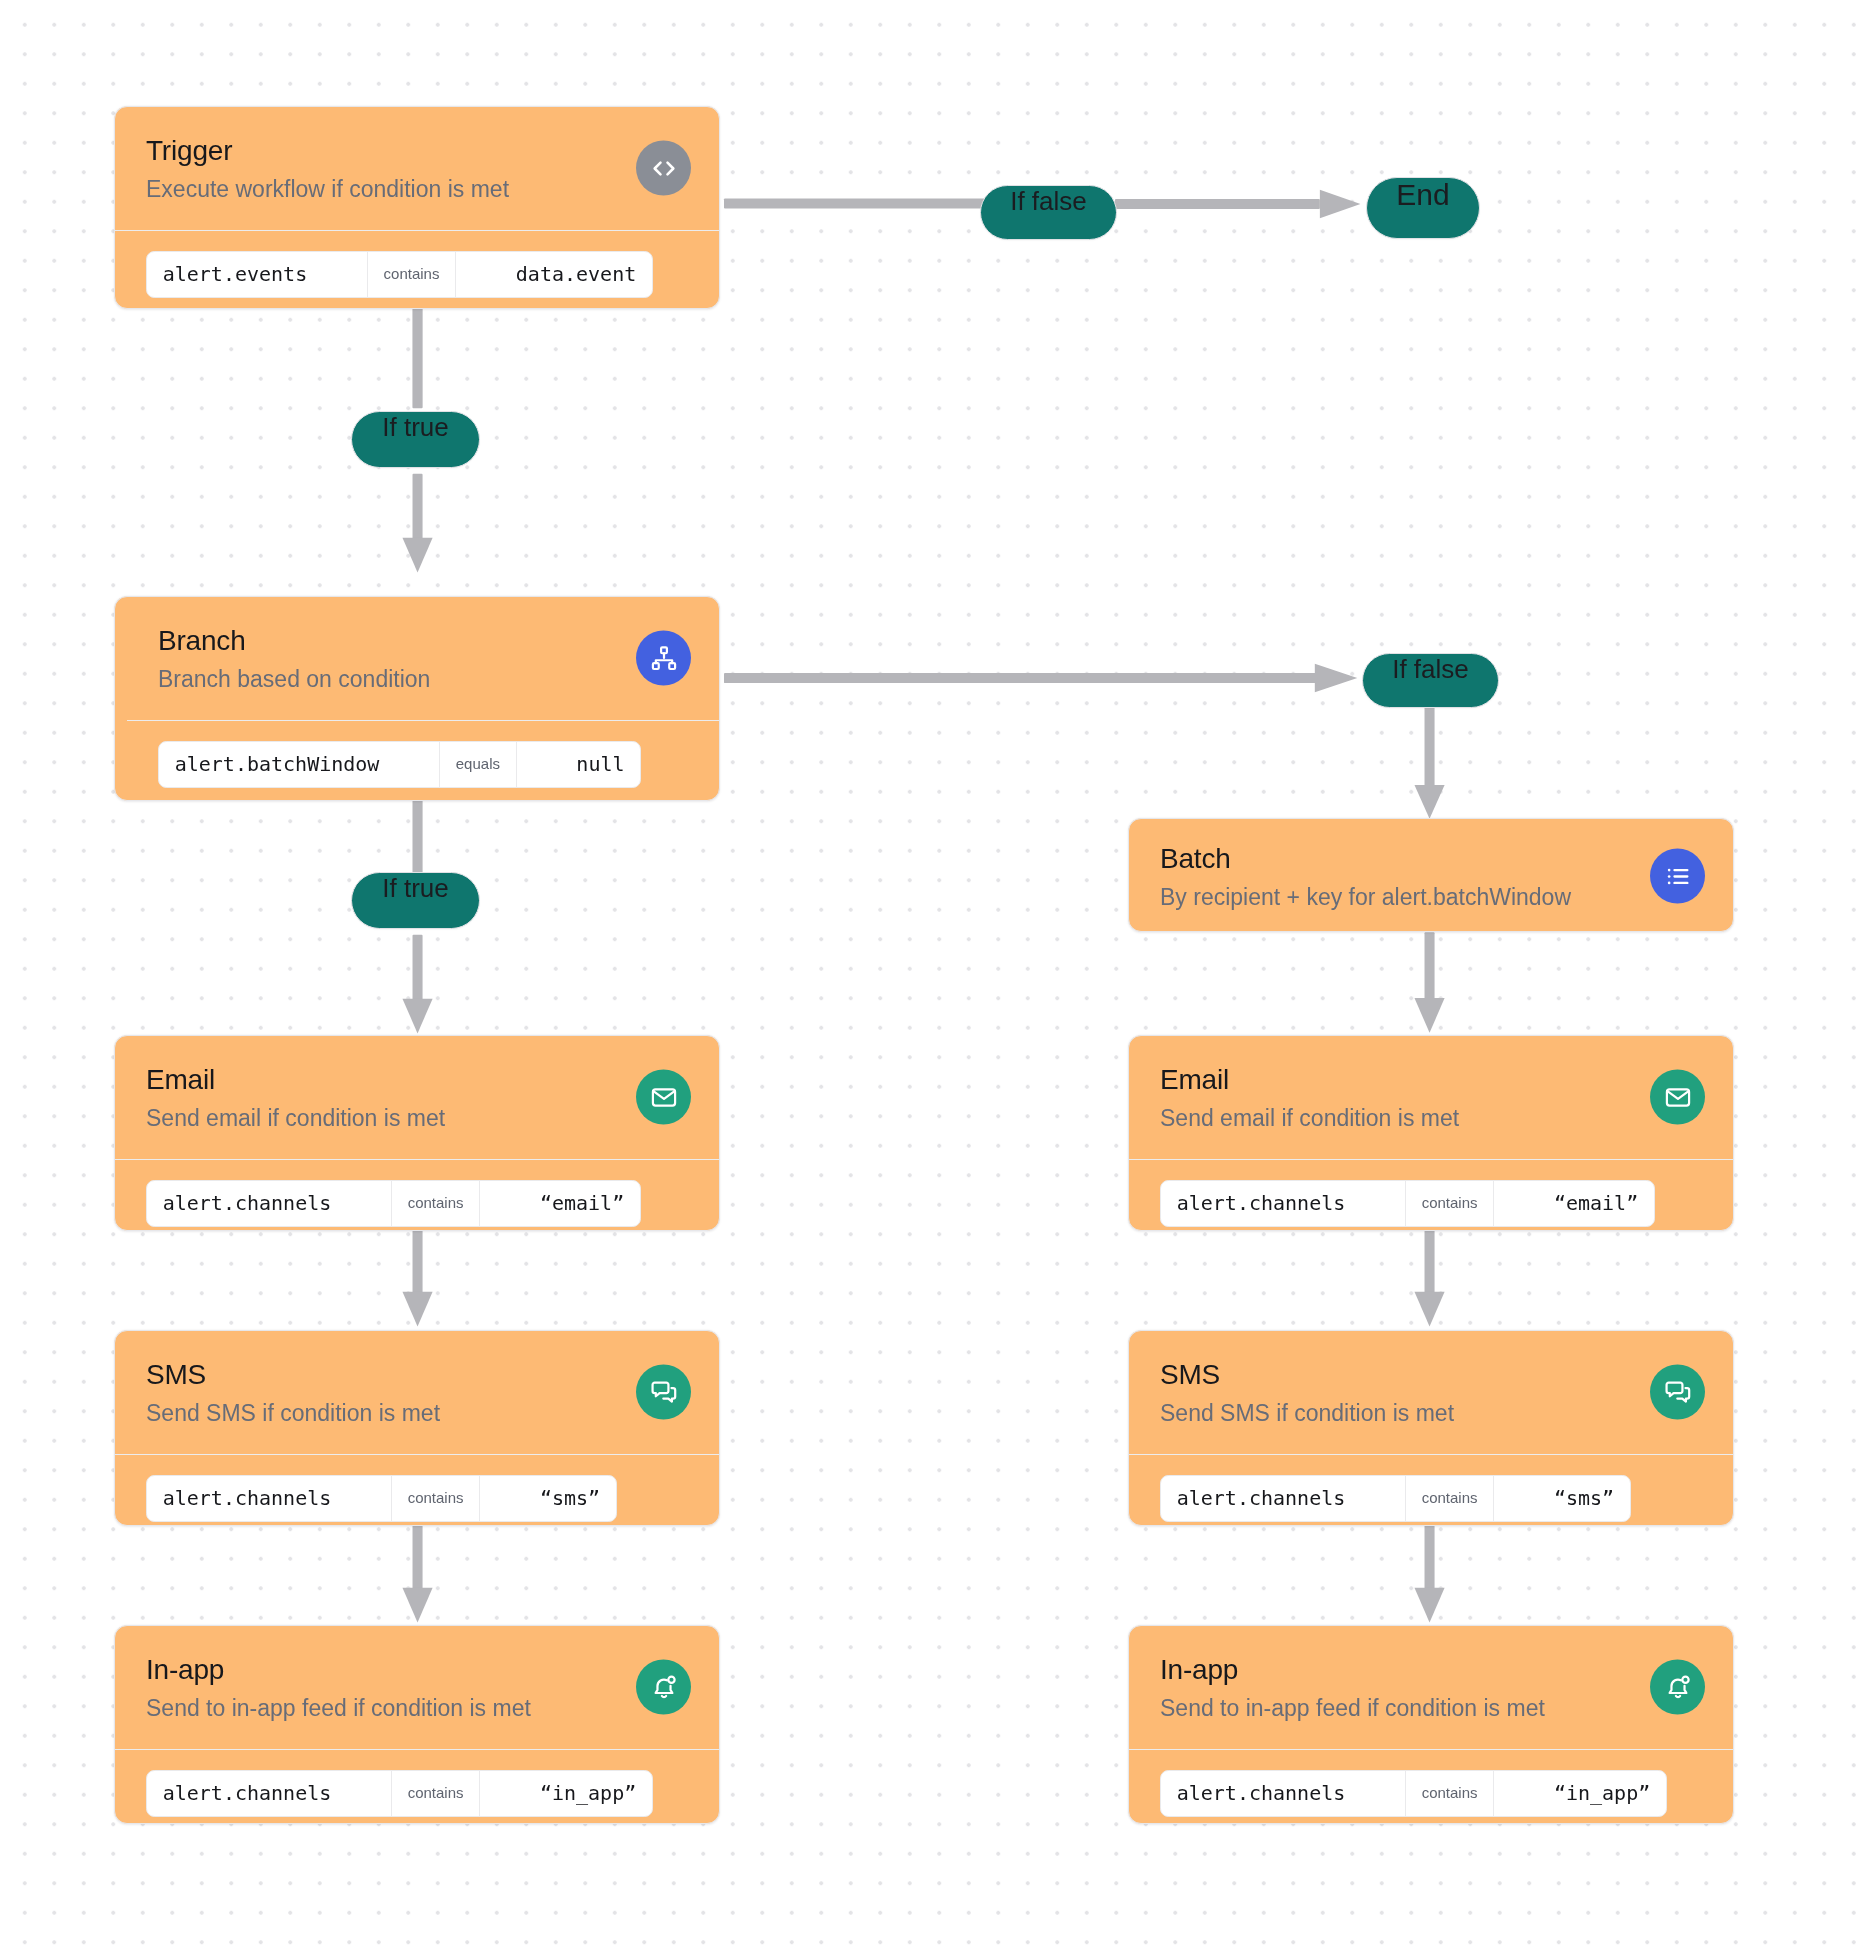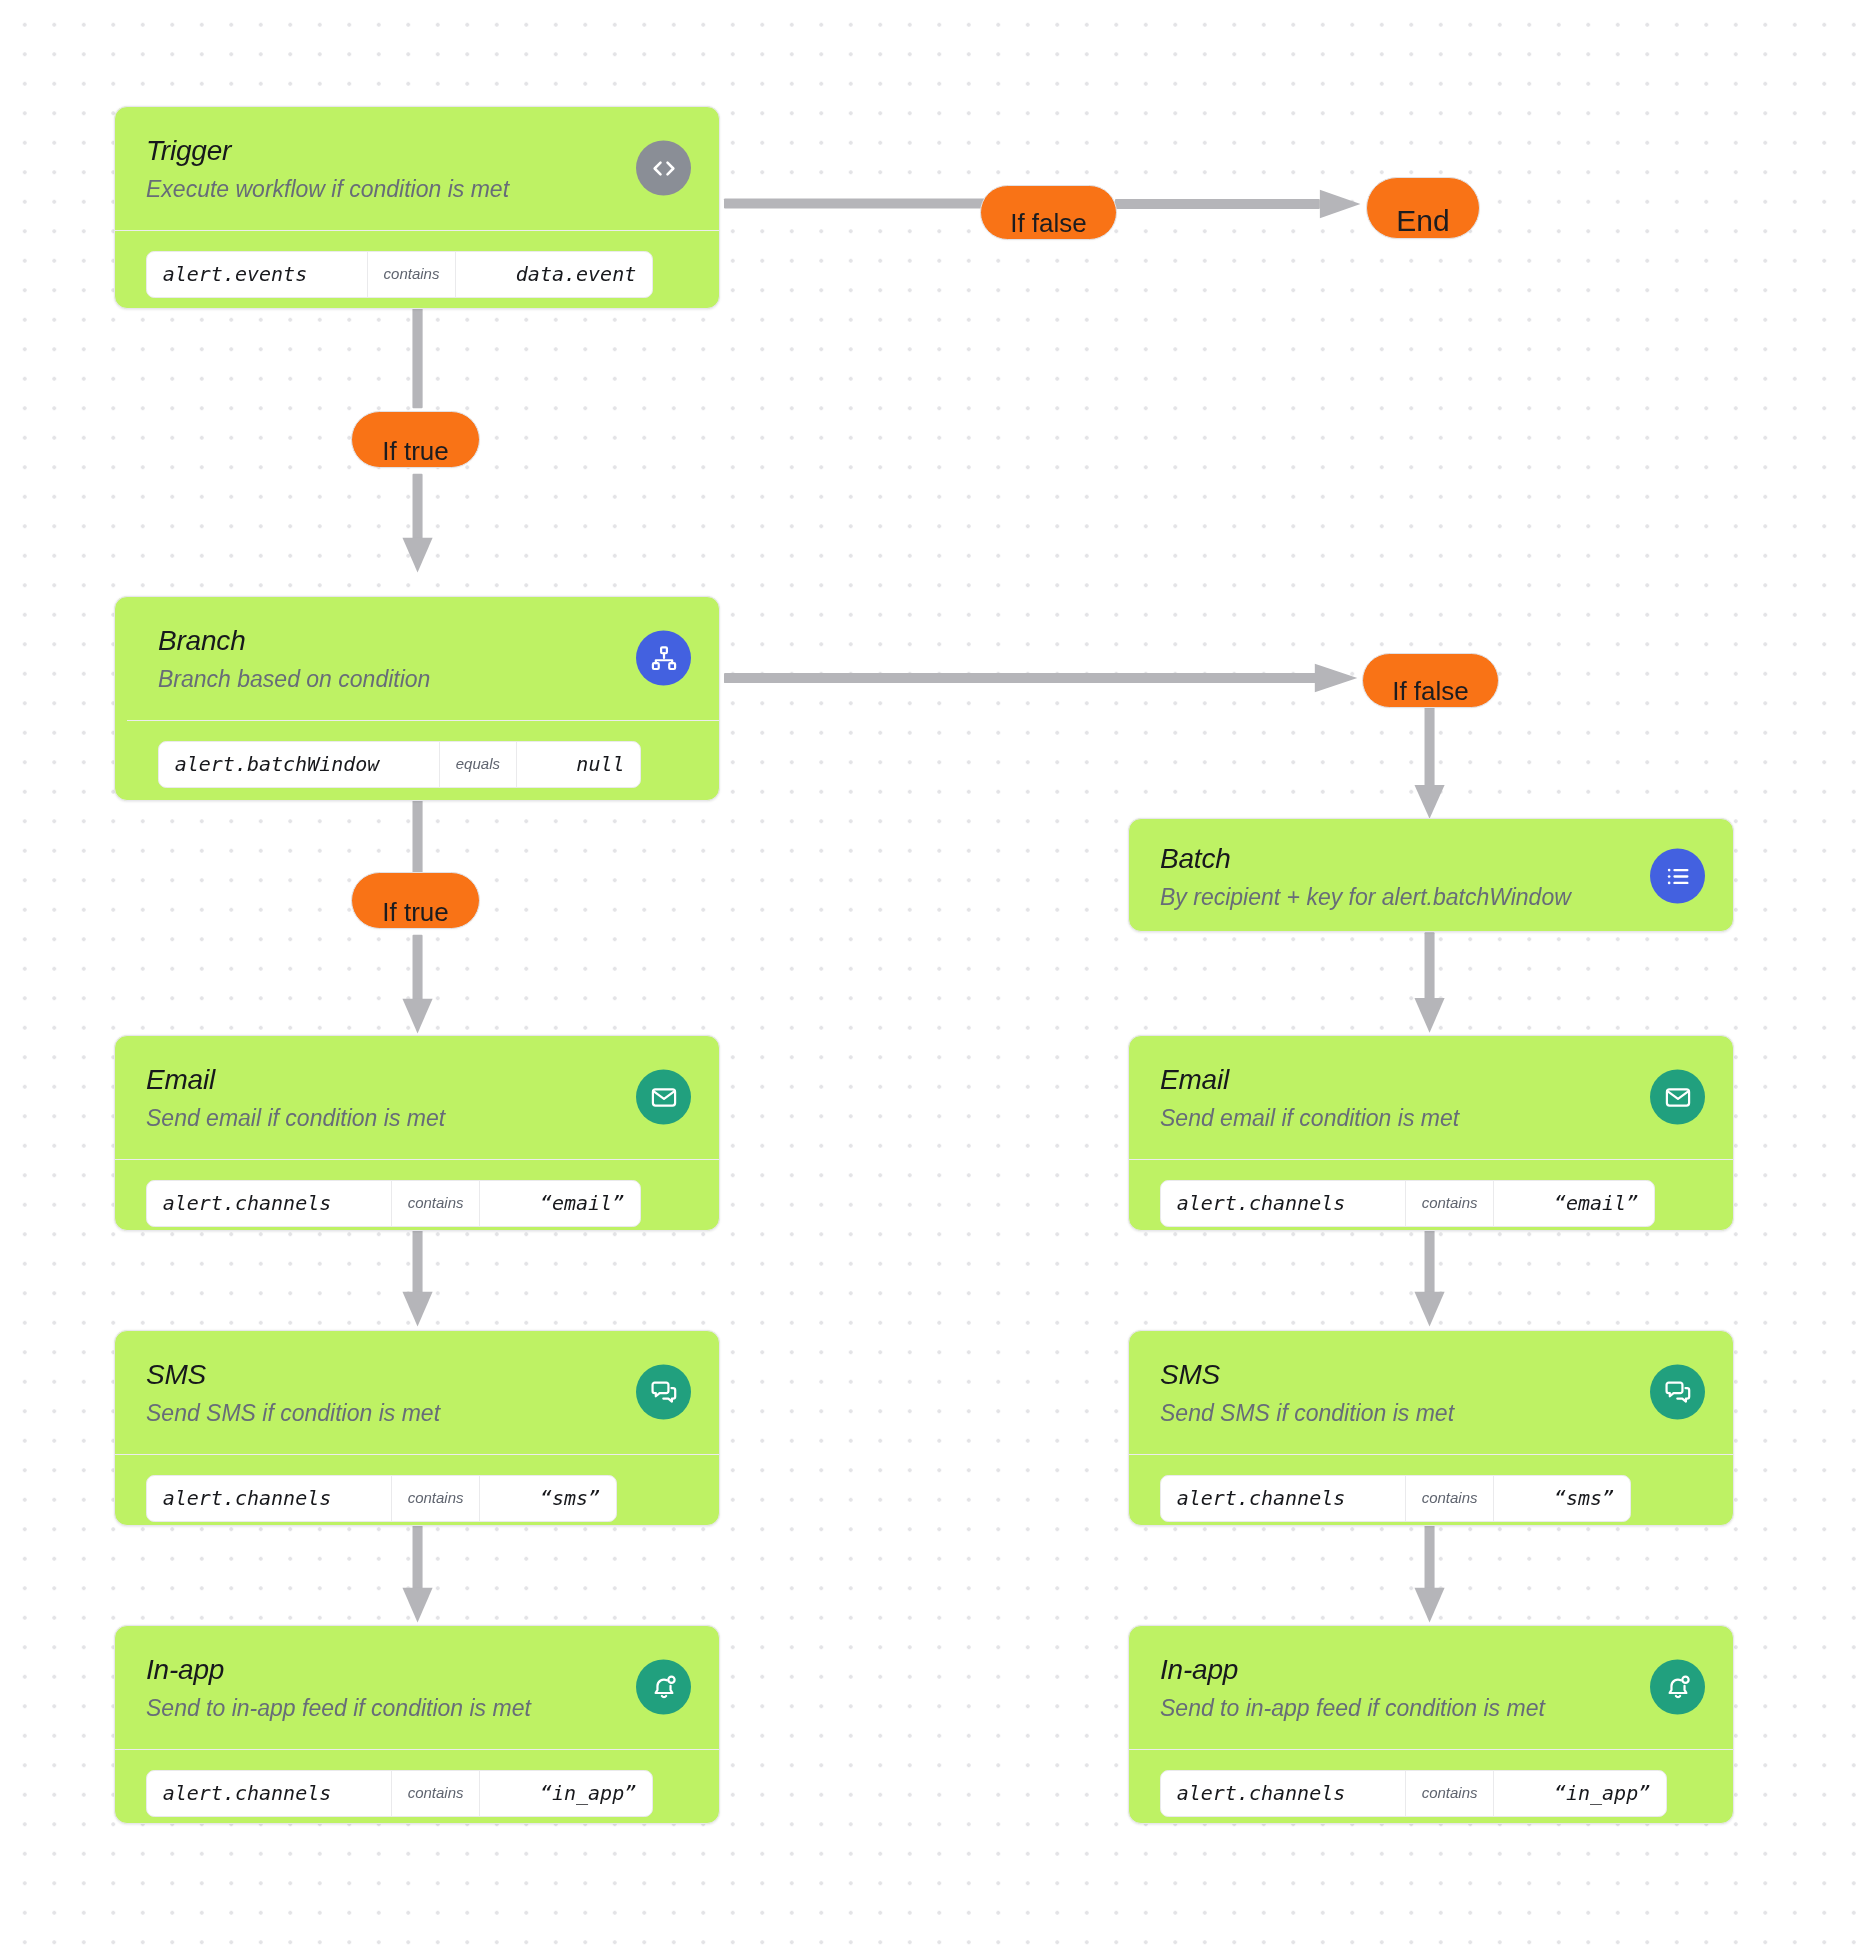--- a/index.html
+++ b/index.html
@@ -10,26 +10,25 @@
     background-size:29.5px 29.5px;
     background-position:10px 10px;
     font-family:"Liberation Sans", sans-serif;
     position:relative;overflow:hidden;
   }
   .canvas{position:absolute;inset:0;}
 
   
   .card{
     position:absolute;
-    background:#bef264;
+    background:#fdba74;
     border:1.4px solid #e7e7ea;
     border-radius:13px;
     box-shadow:0 0.9px 2.8px rgba(16,24,40,.05), 0 0.9px 1.8px rgba(16,24,40,.04);
     box-sizing:border-box;
-    font-style:italic;
   }
   .card-head{
     position:relative;
     padding:28px 31px 26px 31px;
   }
   .card-title{
     font-size:28px;
     color:#17181c;
     letter-spacing:-0.2px;
     line-height:1.15;
@@ -83,24 +82,24 @@
   .cond .op{
     font-family:"Liberation Sans", sans-serif;
     color:#5f646f;
     border-left:1.4px solid #eaeaec;
     border-right:1.4px solid #eaeaec;
   }
 
   
   .pill{
     position:absolute;
-    background:#f97316;
+    background:#0f766e;
     border:1.4px solid #e1e1e5;
     border-radius:922px;
-    display:flex;align-items:flex-end;justify-content:center;
+    display:flex;align-items:flex-start;justify-content:center;
     font-size:26px;
     color:#1b1c20;
     box-sizing:border-box;
     box-shadow:0 0.9px 1.8px rgba(16,24,40,.03);
   }
 
   
   .arrow{position:absolute;}
   .arrow svg{display:block;overflow:visible;}
 </style>

